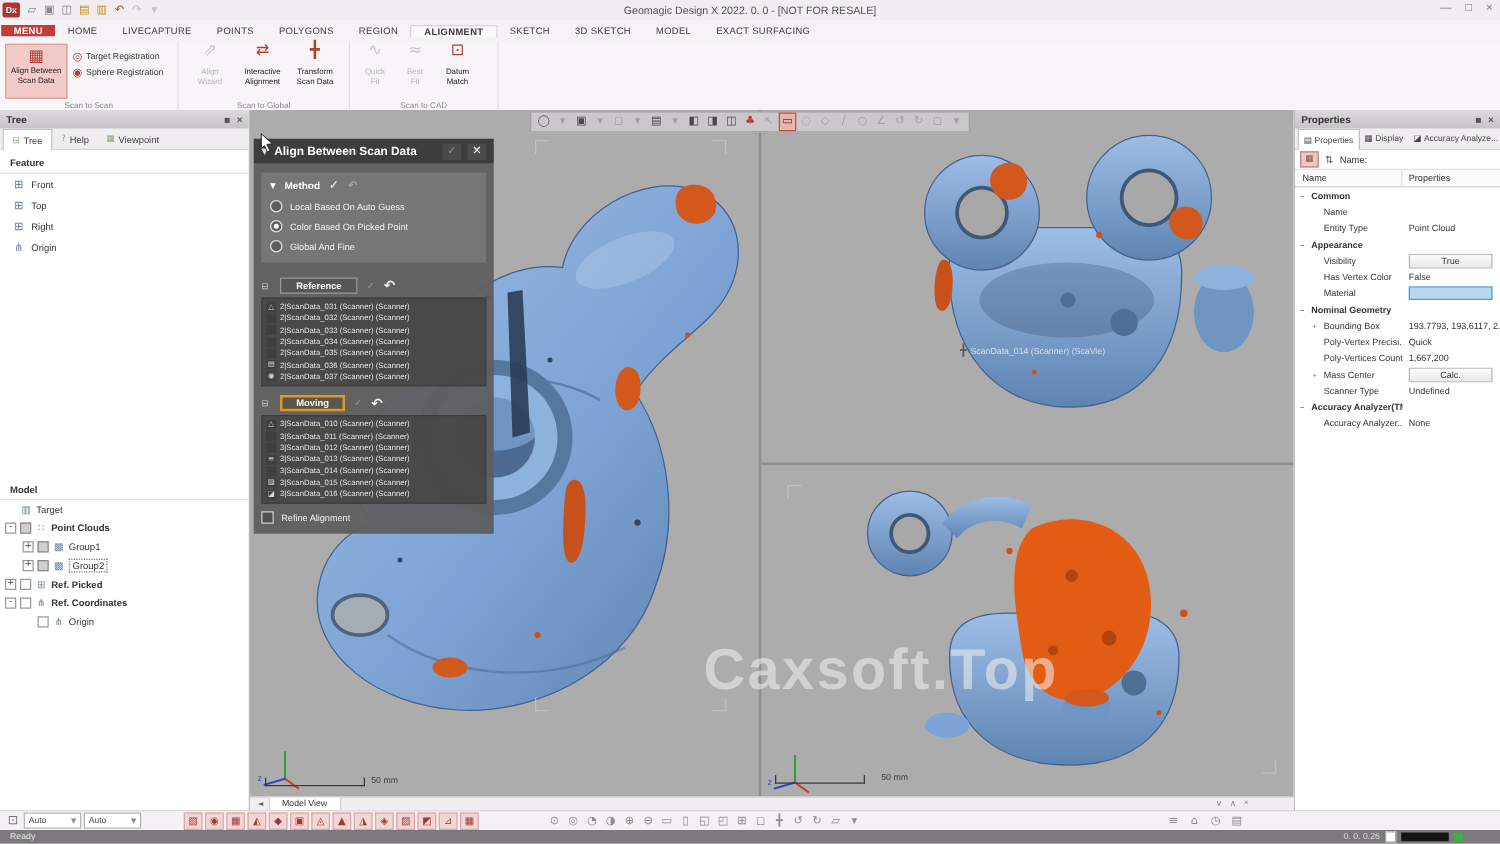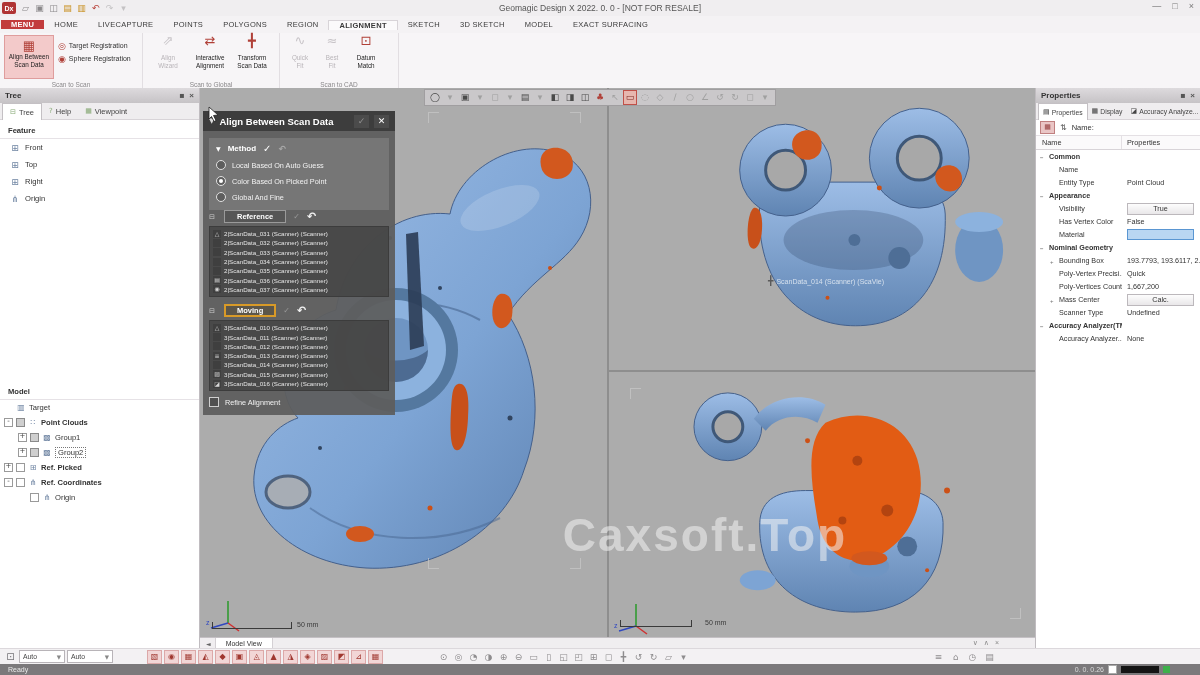--- a/index.html
+++ b/index.html
@@ -86,21 +86,21 @@
   .cm-br{border-right:1px solid #c9c9c9;border-bottom:1px solid #c9c9c9}
 
   
   #dialog{position:absolute;left:3px;top:23px;width:192px;z-index:10}
   .dtitle{height:20px;background:rgba(56,56,56,0.96);display:flex;align-items:center;color:#fff;font-size:9.5px;font-weight:bold;padding:0 6px;gap:5px}
   .dtitle .arr{font-size:7px;color:#ddd}
   .dtitle .sp{flex:1}
   .dbtn{width:15px;height:13px;display:flex;align-items:center;justify-content:center;font-size:9px;color:#fff;background:rgba(90,90,90,.5)}
   .dbtn.dim{color:#909090}
   .dbody{background:rgba(94,94,94,0.94);padding:7px 6px 8px}
-  .msec{background:rgba(122,122,122,0.85);padding:5px 7px 8px;margin-bottom:0}
+  .msec{background:rgba(122,122,122,0.85);padding:5px 7px 8px;margin-bottom:12px}
   .mhead{display:flex;align-items:center;gap:7px;color:#fff;font-size:8px;font-weight:bold}
   .mhead .arr{font-size:6px}
   .mhead .ok{font-size:10px}
   .mhead .un{color:#a8a8a8;font-size:9px}
   .radio{display:flex;align-items:center;gap:6px;margin-top:6px;color:#f2f2f2;font-size:7.3px}
   .rdot{width:8px;height:8px;border:1px solid #e0e0e0;border-radius:50%;position:relative;flex:none;background:rgba(40,40,40,.3)}
   .rdot.sel::after{content:"";position:absolute;left:2px;top:2px;width:4px;height:4px;background:#fff;border-radius:50%}
   .lsec{margin-bottom:7px}
   .lhead{display:flex;align-items:center;gap:7px;margin-bottom:3px}
   .lhead .hicon{width:8px;color:#ccc;font-size:7px}

